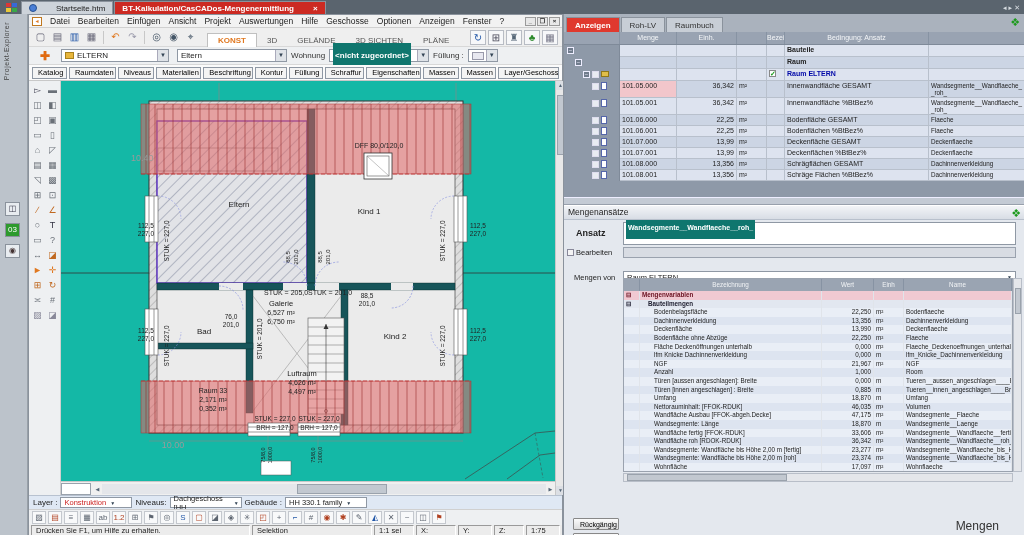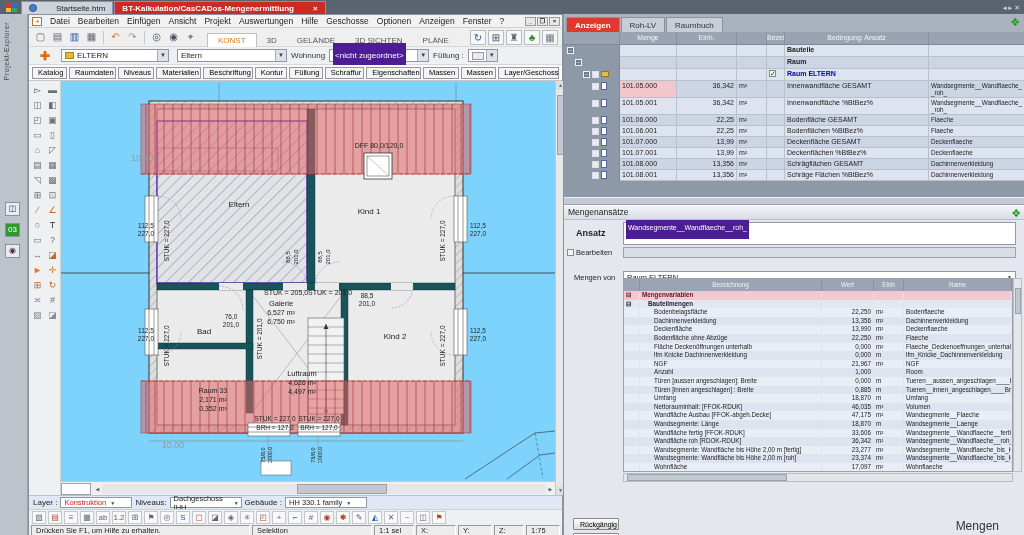--- a/index.html
+++ b/index.html
@@ -34,42 +34,42 @@
   .menu-item{padding:0 4px;cursor:default;text-align:right;}
   .winbtns{margin-left:auto;display:flex;gap:1px;padding-right:2px;}
   .winbtn{width:11px;height:9px;background:#e8e8e8;border:1px solid #9a9a9a;font-size:6px;line-height:7px;text-align:center;font-weight:bold;}
 
   .toolbar1{position:absolute;left:0;top:13px;width:100%;height:19px;background:#efefef;border-bottom:1px solid #d8d8d8;
     display:flex;align-items:center;}
   .tb-ic{width:15px;height:14px;margin:0 1px;text-align:center;font-size:10px;line-height:14px;color:#5d6570;}
   .tb-sep{width:1px;height:13px;background:#c8c8c8;margin:0 3px;}
   .viewtabs{display:flex;align-items:flex-end;height:19px;margin-left:8px;}
   .vtab{padding:2px 10px;font-size:8px;color:#555;}
-  .vtab.active{background:#fff;border:1px solid #c0c0c0;border-bottom:none;color:#e07820;font-weight:normal;}
+  .vtab.active{background:#fff;border:1px solid #c0c0c0;border-bottom:none;color:#e07820;font-weight:bold;}
   .tb-right{margin-left:auto;display:flex;gap:2px;padding-right:4px;}
   .tb-rich{width:16px;height:15px;border:1px solid #b8bcc4;background:#f6f7f9;text-align:center;font-size:10px;line-height:14px;}
 
   .toolbar2{position:absolute;left:0;top:32px;width:100%;height:18px;background:#eef0f2;border-bottom:1px solid #d8d8d8;
     display:flex;align-items:center;font-size:8px;}
   .plus{color:#e06a10;font-weight:bold;font-size:12px;width:32px;text-align:center;}
   .combo{height:13px;background:#fff;border:1px solid #8f98a4;display:flex;align-items:center;font-size:8px;padding-left:3px;position:relative;}
   .combo .arr{margin-left:auto;width:11px;height:11px;background:#dfe3e8;border-left:1px solid #aab;text-align:center;font-size:6px;line-height:11px;color:#345;}
   .folder{width:9px;height:7px;background:#e8b63c;border:1px solid #a8821e;margin-right:3px;}
-  .sel-blue{background:#4c1d95;color:#fff;padding:8px 2px;}
+  .sel-blue{background:#0f766e;color:#fff;padding:8px 2px;font-weight:bold;}
   .lab{padding:0 4px;color:#333;}
 
   .propbar{position:absolute;left:0;top:50px;width:100%;height:16px;background:#fbfbfb;border-bottom:1px solid #c8c8c8;
     display:flex;align-items:center;padding:0 3px;gap:2px;}
   .propbtn{border:1px solid #8f98a4;background:#f4f4f4;font-size:7.5px;height:12px;line-height:10px;padding:0 5px;flex:1 1 auto;text-align:left;white-space:nowrap;overflow:hidden;}
 
   .palette{position:absolute;left:0;top:66px;width:32px;height:414px;background:#eef0f2;border-right:1px solid #d0d0d0;
     display:flex;flex-wrap:wrap;align-content:flex-start;padding:2px 0 0 1px;}
   .pal-ic{width:15px;height:14px;margin:0 0 1px 0;text-align:center;font-size:9px;line-height:14px;color:#6a7078;}
 
-  .canvas{position:absolute;left:32px;top:66px;width:494px;height:414px;background:#7dd3fc;overflow:hidden;}
+  .canvas{position:absolute;left:32px;top:66px;width:494px;height:414px;background:#14b8a6;overflow:hidden;}
   .vscroll{position:absolute;left:526px;top:66px;width:9px;height:414px;background:#e8e8e8;border-left:1px solid #c8c8c8;}
   .vthumb{position:absolute;left:1px;top:14px;width:7px;height:60px;background:#c2c8d0;border:1px solid #9aa2ac;}
   .varr{position:absolute;left:0;width:9px;height:9px;font-size:5px;text-align:center;line-height:9px;color:#567;background:#dcdfe4;}
   .hscrollrow{position:absolute;left:32px;top:466px;width:494px;height:14px;background:#f0f0f0;border-top:1px solid #c8c8c8;display:flex;align-items:center;}
   .hbox{width:30px;height:12px;background:#fff;border:1px solid #9aa2ac;margin-right:2px;}
   .htrack{flex:1;height:10px;background:#e4e6ea;position:relative;}
   .hthumb{position:absolute;left:44%;top:0;width:90px;height:10px;background:#c2c8d0;border:1px solid #9aa2ac;}
   .harr{width:9px;font-size:5px;text-align:center;color:#567;}
 
   .layerbar{position:absolute;left:0;top:480px;width:100%;height:14px;background:#dfe8f4;border-top:1px solid #b8c2d0;

